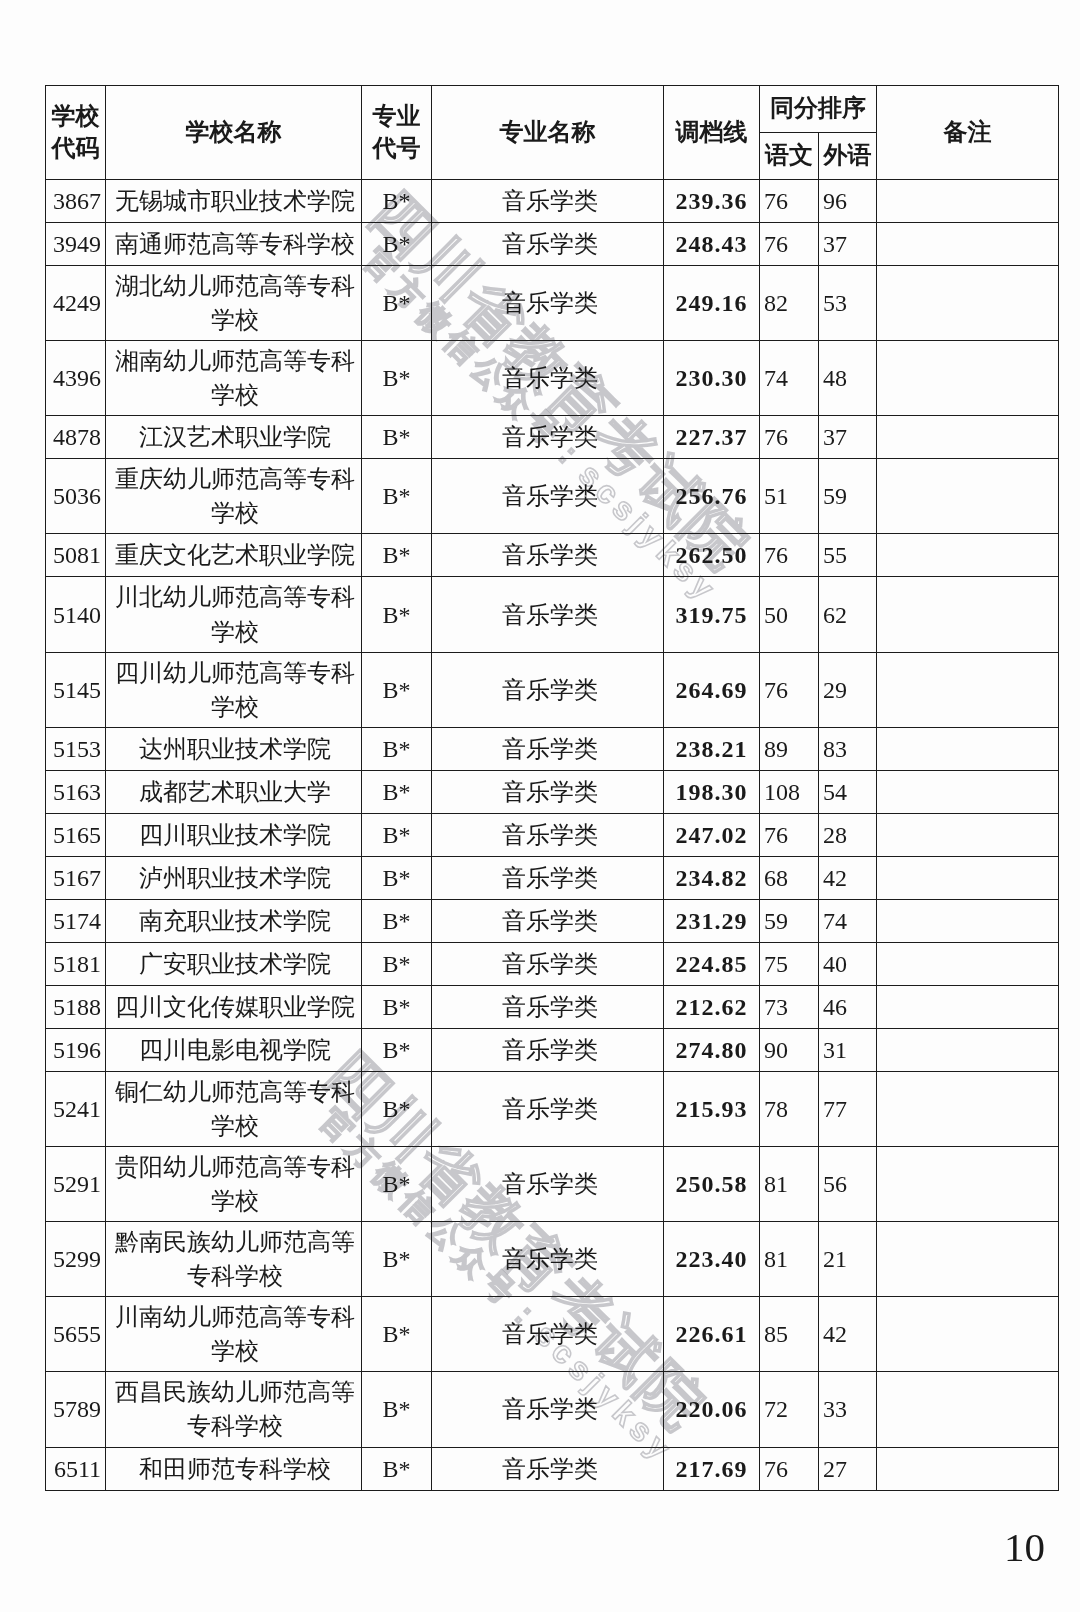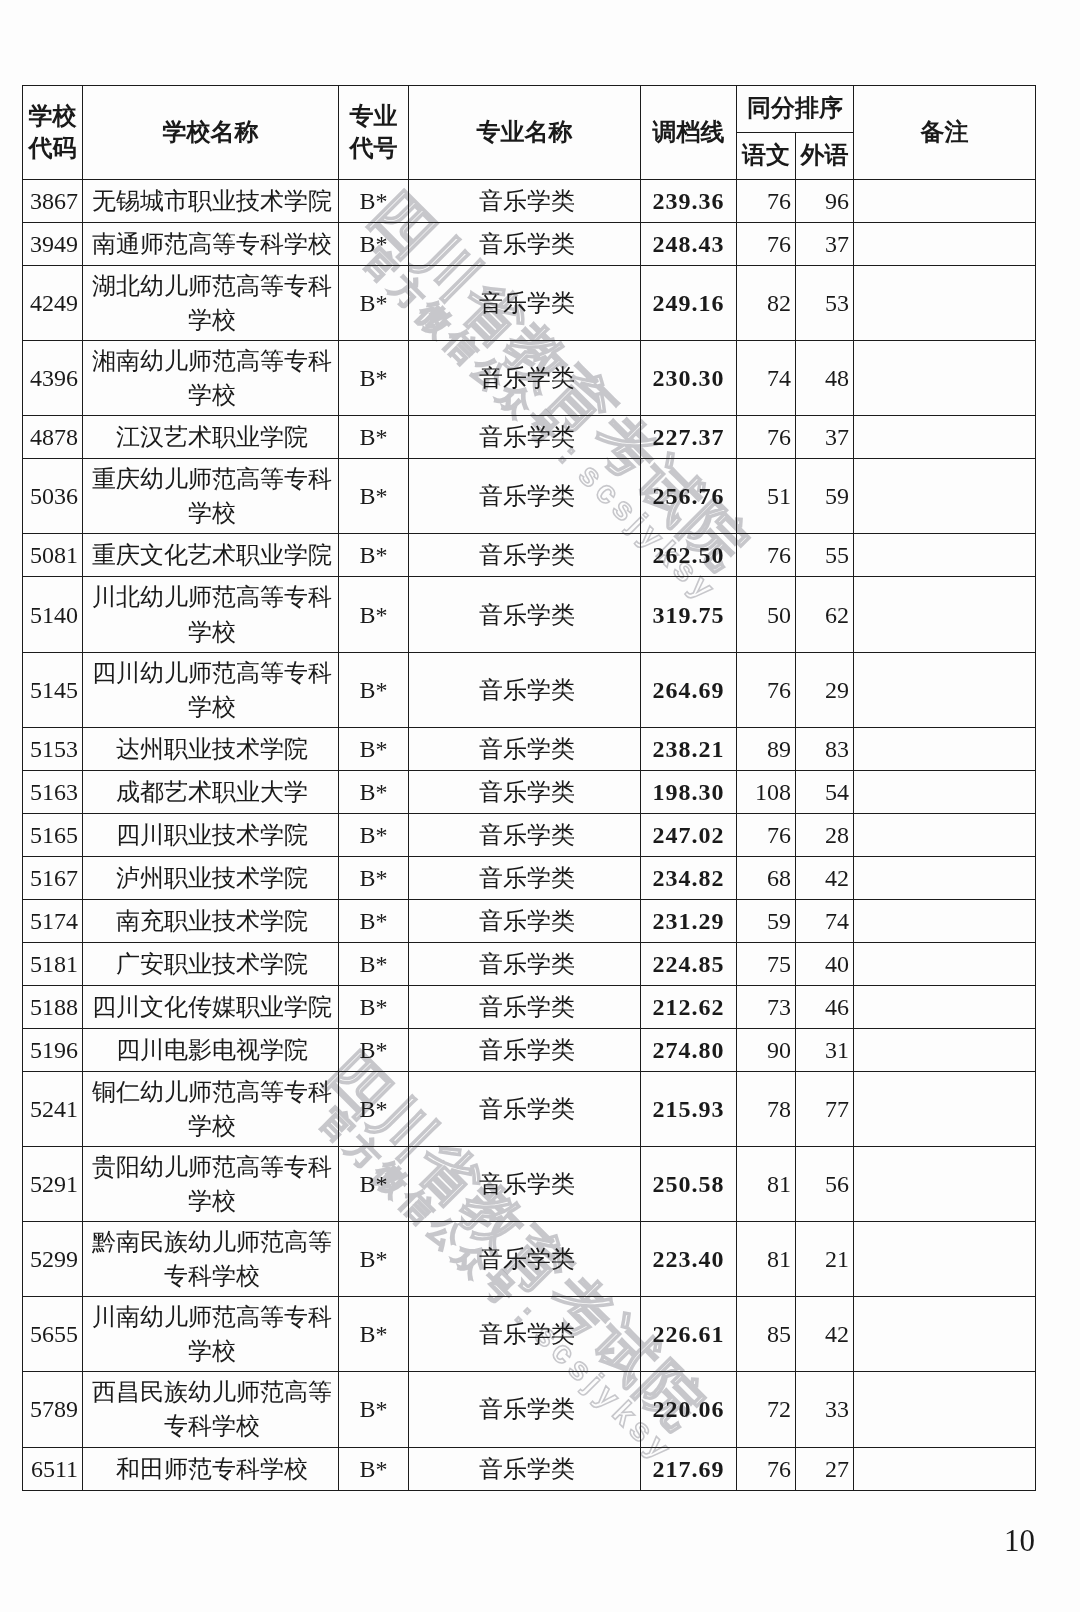--- a/index.html
+++ b/index.html
@@ -25,21 +25,21 @@
     font-family:"Liberation Sans","DejaVu Sans",sans-serif;
   }
   .wm1{left:402px;top:182px;}
   .wm2{left:358px;top:1042px;}
   .wm-big{font-size:60px;letter-spacing:3px;line-height:0.95;font-weight:bold;}
   .wm-small{font-size:32px;letter-spacing:6px;margin-top:-4px;margin-left:28px;font-weight:bold;}
 
   
   table.score-table{
     position:absolute;
-    left:22px;top:85px;
+    left:45px;top:85px;
     width:1013px;
     border-collapse:collapse;
     table-layout:fixed;
     background:transparent;
   }
   .score-table th,.score-table td{
     border:1.6px solid #1c1c1c;
     padding:3px 4px;
     overflow:hidden;
   }
@@ -53,28 +53,28 @@
   .score-table tbody tr{height:43px;}
   .score-table tbody td{
     font-size:24px;
     line-height:1.42;
   }
   td.c-code{text-align:right;}
   td.c-name{text-align:center;padding-left:3px;padding-right:0;font-size:24px;}
   td.c-mcode{text-align:center;}
   td.c-mname{text-align:center;padding-left:9px;}
   td.c-cutoff{text-align:center;font-weight:bold;font-size:25px;letter-spacing:1px;}
-  td.c-num{text-align:right;font-size:24px;}
+  td.c-num{text-align:left;font-size:24px;}
   td.c-remark{}
 
   
   .page-number{
     position:absolute;
     left:1004px;top:1523px;
-    font-size:31px;
+    font-size:41px;
     font-family:"Liberation Serif","DejaVu Serif",serif;
   }
 </style>
 </head>
 <body>
 
 <div class="page">
 
   <div class="watermark-layer">
     <div class="wm wm1">

